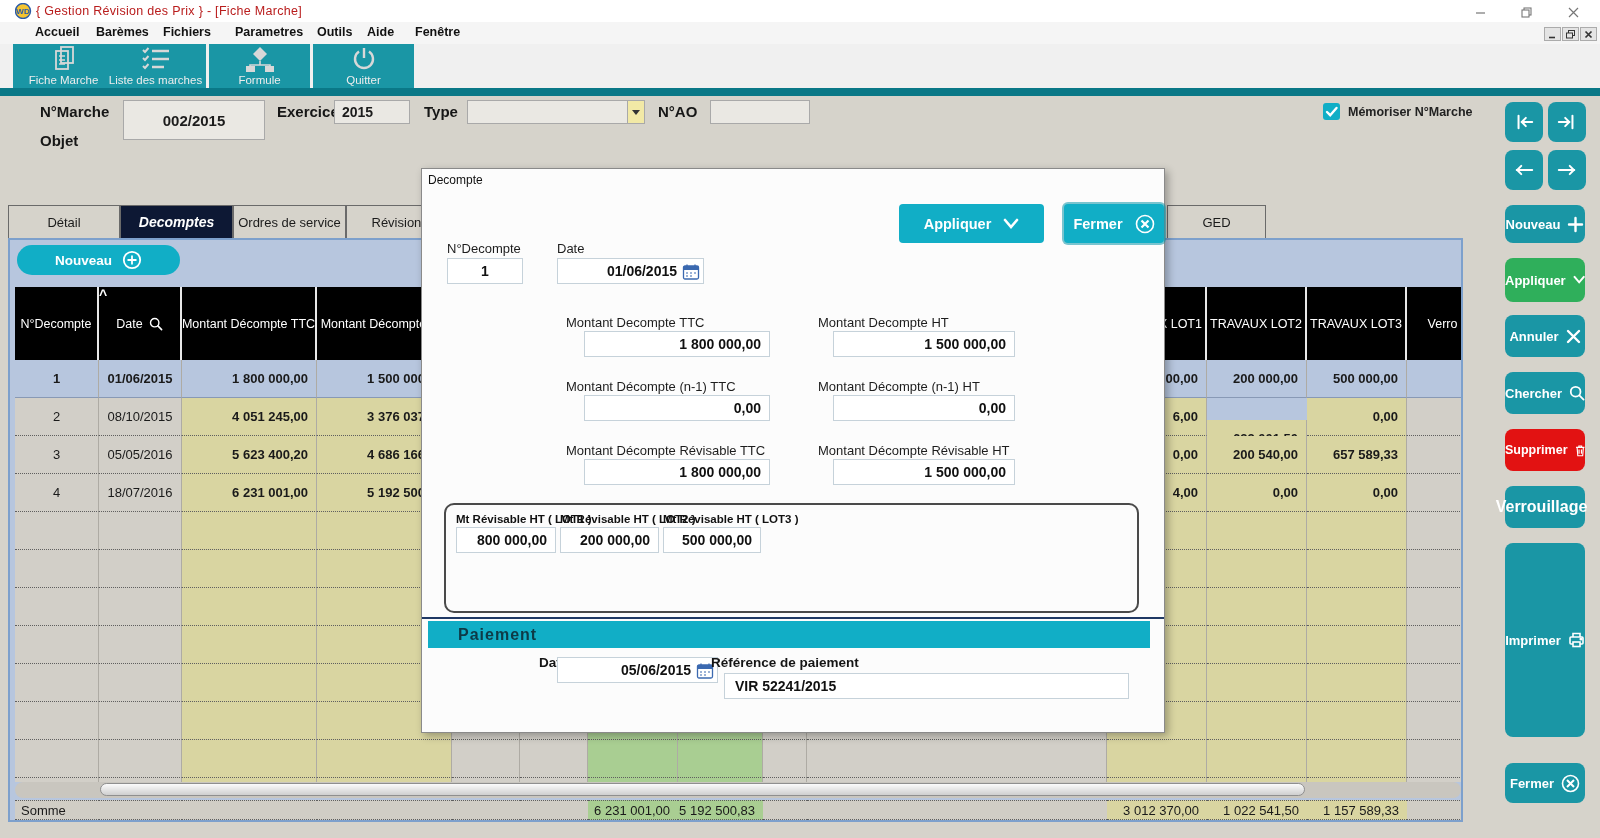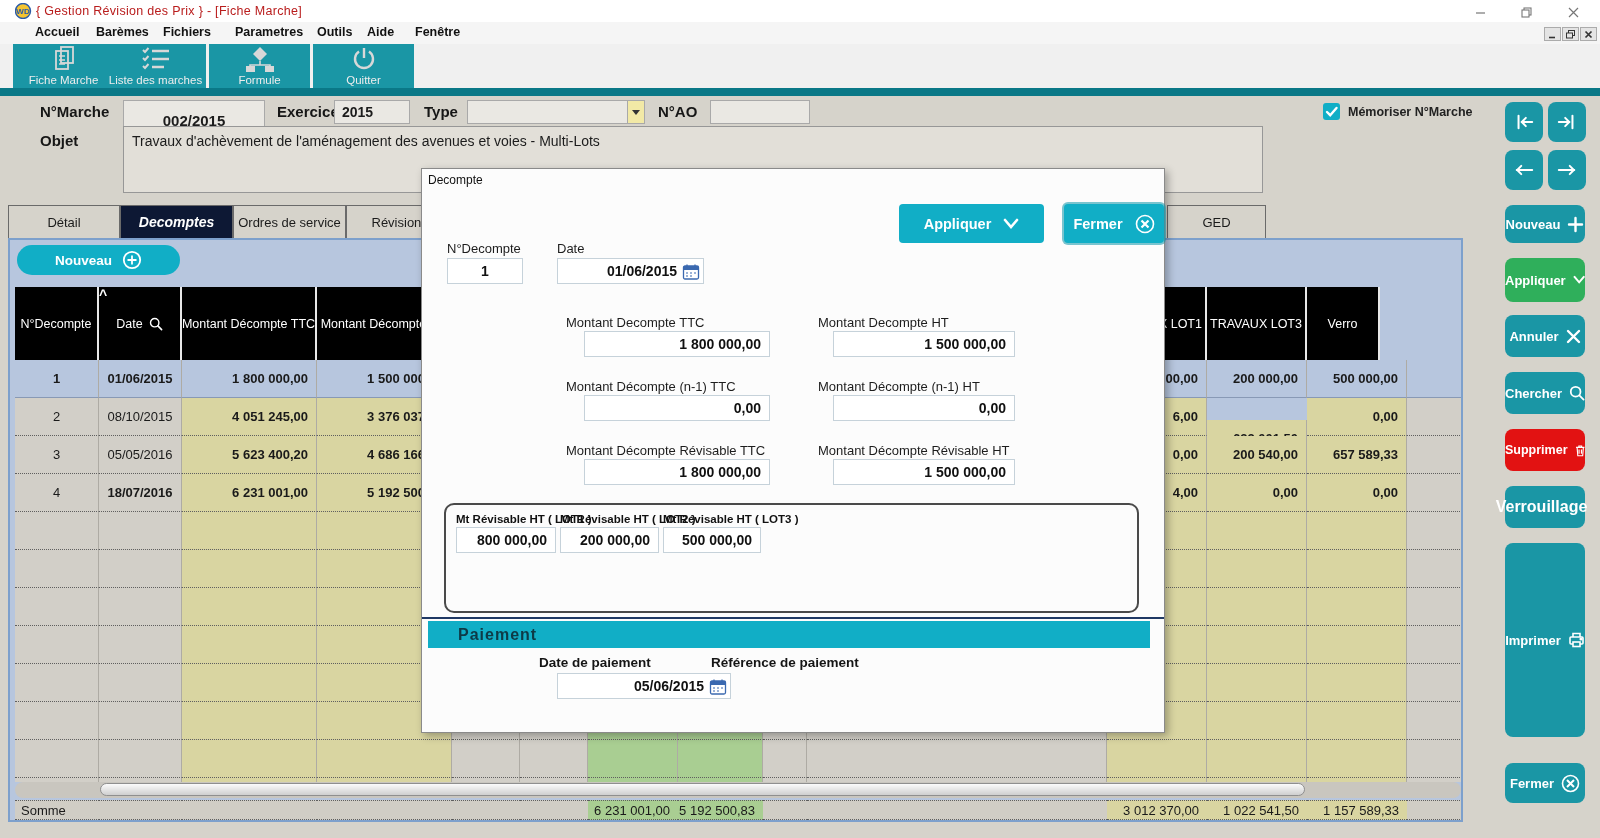--- a/index.html
+++ b/index.html
@@ -196,21 +196,20 @@
   </div>
   <div class="flabel" style="left:658px;top:103px">N°AO</div>
   <div class="ffield" style="left:710px;top:100px;width:100px;height:24px;padding-left:7px"></div>
   <div class="abs" id="memo-check">
     <svg width="17" height="17" viewBox="0 0 17 17">
         <path d="M4 9l3.2 3.2L13.5 5" stroke="#fff" stroke-width="2.4" fill="none" stroke-linecap="round"></path>
       </svg>
   </div>
   <div class="abs" id="memo-label">Mémoriser N°Marche</div>
   <div class="flabel" style="left:40px;top:132px">Objet</div>
-  <div class="abs" id="objet-box">Travaux d'achèvement de l'aménagement des avenues et voies - Multi-Lots</div>
 
   <div class="navbtn" style="left:1505px;top:102px">
     <svg width="22" height="20" viewBox="0 0 24 22" fill="none" stroke="#fff" stroke-width="2.2" stroke-linecap="round">
         <path d="M6 4v14"></path>
         <path d="M21 11H10"></path>
         <path d="M14 6.5L9.5 11l4.5 4.5"></path>
       </svg>
   </div>
   <div class="navbtn" style="left:1548px;top:102px">
     <svg width="22" height="20" viewBox="0 0 24 22" fill="none" stroke="#fff" stroke-width="2.2" stroke-linecap="round">
@@ -279,20 +278,23 @@
           <span></span>
         </div>
         <div class="hcell" style="width: 44px;">
           <span></span>
         </div>
         <div class="hcell" style="width: 300px;">
           <span></span>
         </div>
         <div class="hcell" style="width: 100px;">
           <span>TRAVAUX LOT1</span>
+        </div>
+        <div class="hcell" style="width: 100px;">
+          <span>TRAVAUX  LOT2</span>
         </div>
         <div class="hcell" style="width: 100px;">
           <span>TRAVAUX LOT3</span>
         </div>
         <div class="hcell" style="width: 73px;">
           <span>Verro</span>
         </div>
       </div>
     <div id="rowswrap">
         <div class="trow sel">
@@ -338,21 +340,21 @@
           <div class="tcell bg-r num" style="width: 85px;"></div>
           <div class="tcell bg-g num" style="width: 44px;"></div>
           <div class="tcell bg-g num" style="width: 300px;"></div>
           <div class="tcell bg-k num" style="width: 100px;">0,00</div>
           <div class="tcell bg-k num" style="width: 100px;">200 540,00</div>
           <div class="tcell bg-k num" style="width: 100px;">657 589,33</div>
           <div class="tcell bg-g num" style="width: 73px;"></div>
         </div>
         <div class="trow">
           <div class="tcell bg-g ctr" style="font-weight: 400; width: 84px;">4</div>
-          <div class="tcell bg-g ctr" style="font-weight: 700; width: 83px;">18/07/2016</div>
+          <div class="tcell bg-g ctr" style="font-weight: 400; width: 83px;">18/07/2016</div>
           <div class="tcell bg-k num" style="width: 135px;">6 231 001,00</div>
           <div class="tcell bg-k num" style="width: 135px;">5 192 500,83</div>
           <div class="tcell bg-g num" style="width: 68px;"></div>
           <div class="tcell bg-g num" style="width: 68px;"></div>
           <div class="tcell bg-r num" style="width: 90px;"></div>
           <div class="tcell bg-r num" style="width: 85px;"></div>
           <div class="tcell bg-g num" style="width: 44px;"></div>
           <div class="tcell bg-g num" style="width: 300px;"></div>
           <div class="tcell bg-k num" style="width: 100px;">4,00</div>
           <div class="tcell bg-k num" style="width: 100px;">0,00</div>
@@ -618,25 +620,26 @@
       <div class="lotlabel" style="left:217px;top:8px">Mt Révisable HT ( LOT3 )</div>
       <div class="dfield" style="left:217px;top:22px;width:98px">500 000,00</div>
     </div>
 
     <div id="navyline"></div>
     <div id="paiement-bar">
       <span id="paiement-title">Paiement</span>
     </div>
 
     <div class="plabel" style="left:117px;top:486px">Date  de paiement</div>
-    <div class="dfield withcal" style="left:135px;top:504px;width:174px">
+    <div class="dfield withcal" style="left:135px;top:488px;width:161px">
       <span>05/06/2015</span>
       <svg class="cal" width="18" height="18" viewBox="0 0 18 18">
           <rect x="1.5" y="3" width="15" height="13" rx="1.5" fill="#fff" stroke="#3B69B0" stroke-width="1.3"></rect>
           <rect x="1.5" y="3" width="15" height="4" fill="#3B69B0"></rect>
           <path d="M5 1.5v3M13 1.5v3" stroke="#3B69B0" stroke-width="1.3"></path>
           <path d="M4 10h2M8 10h2M12 10h2M4 13h2M8 13h2" stroke="#3B69B0" stroke-width="1.2"></path>
         </svg>
     </div>
     <div class="plabel" style="left:289px;top:486px">Référence de paiement</div>
+    <div class="dfield" style="left:302px;top:504px;width:405px;justify-content:flex-start;padding-left:10px;font-weight:600">VIR 52241/2015</div>
   </div>
 
 </div>
 
 </body></html>

